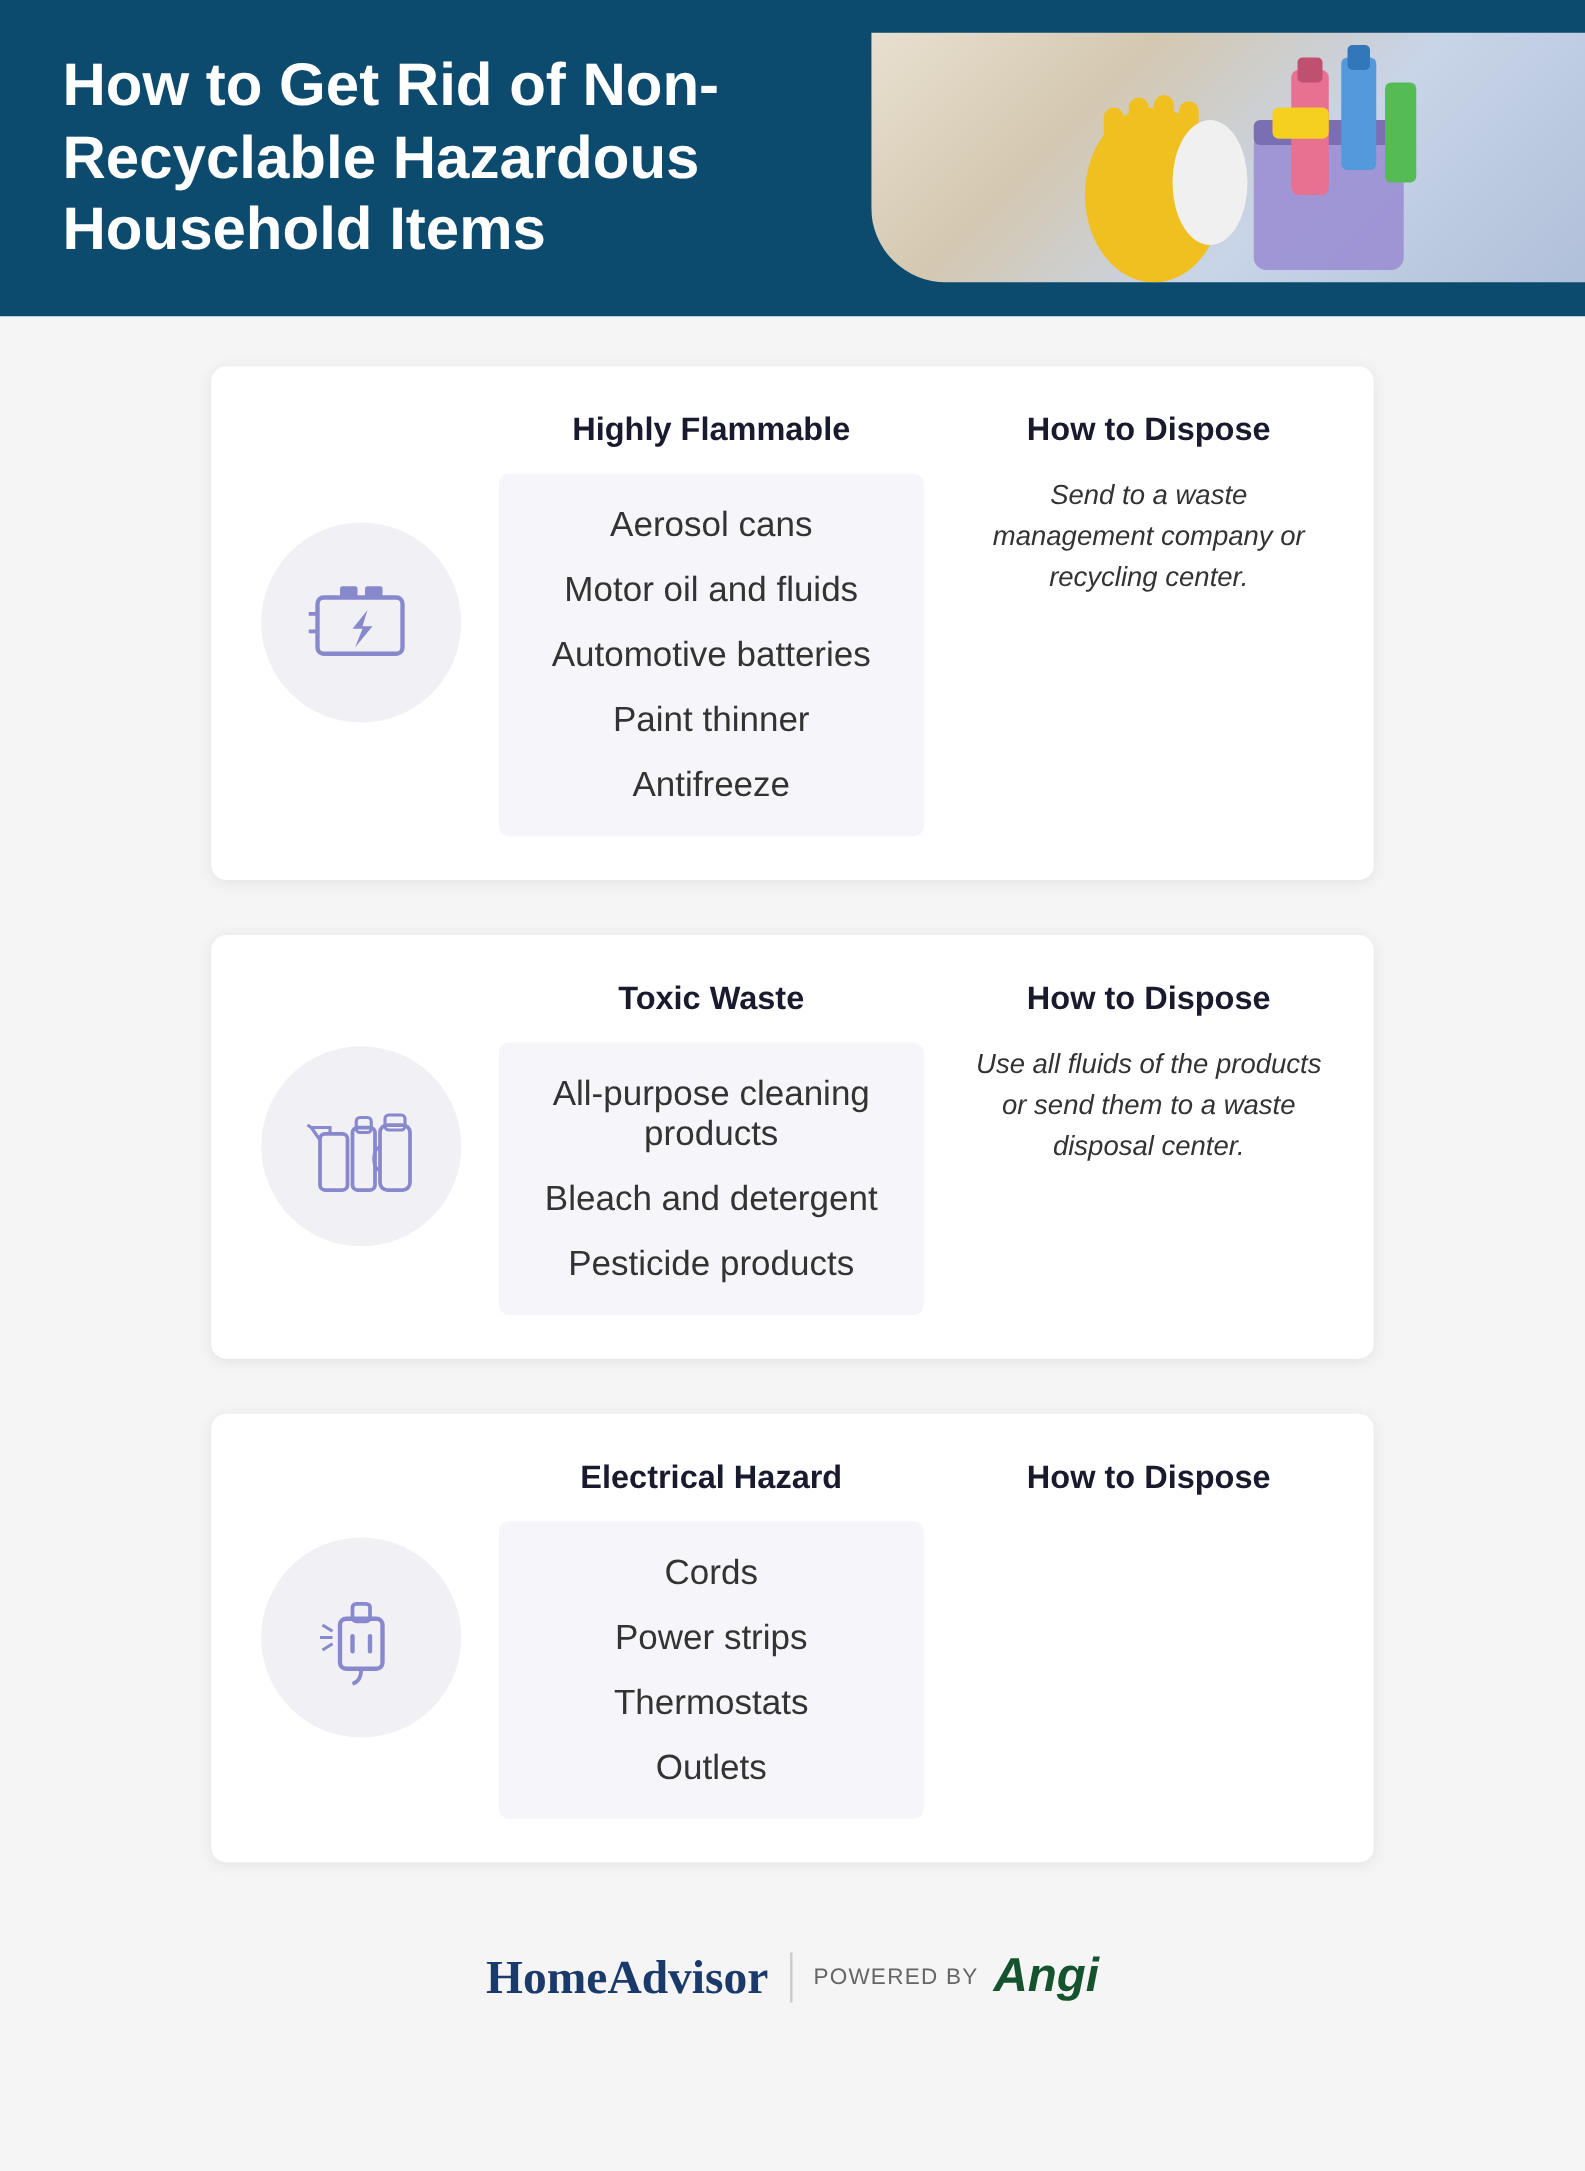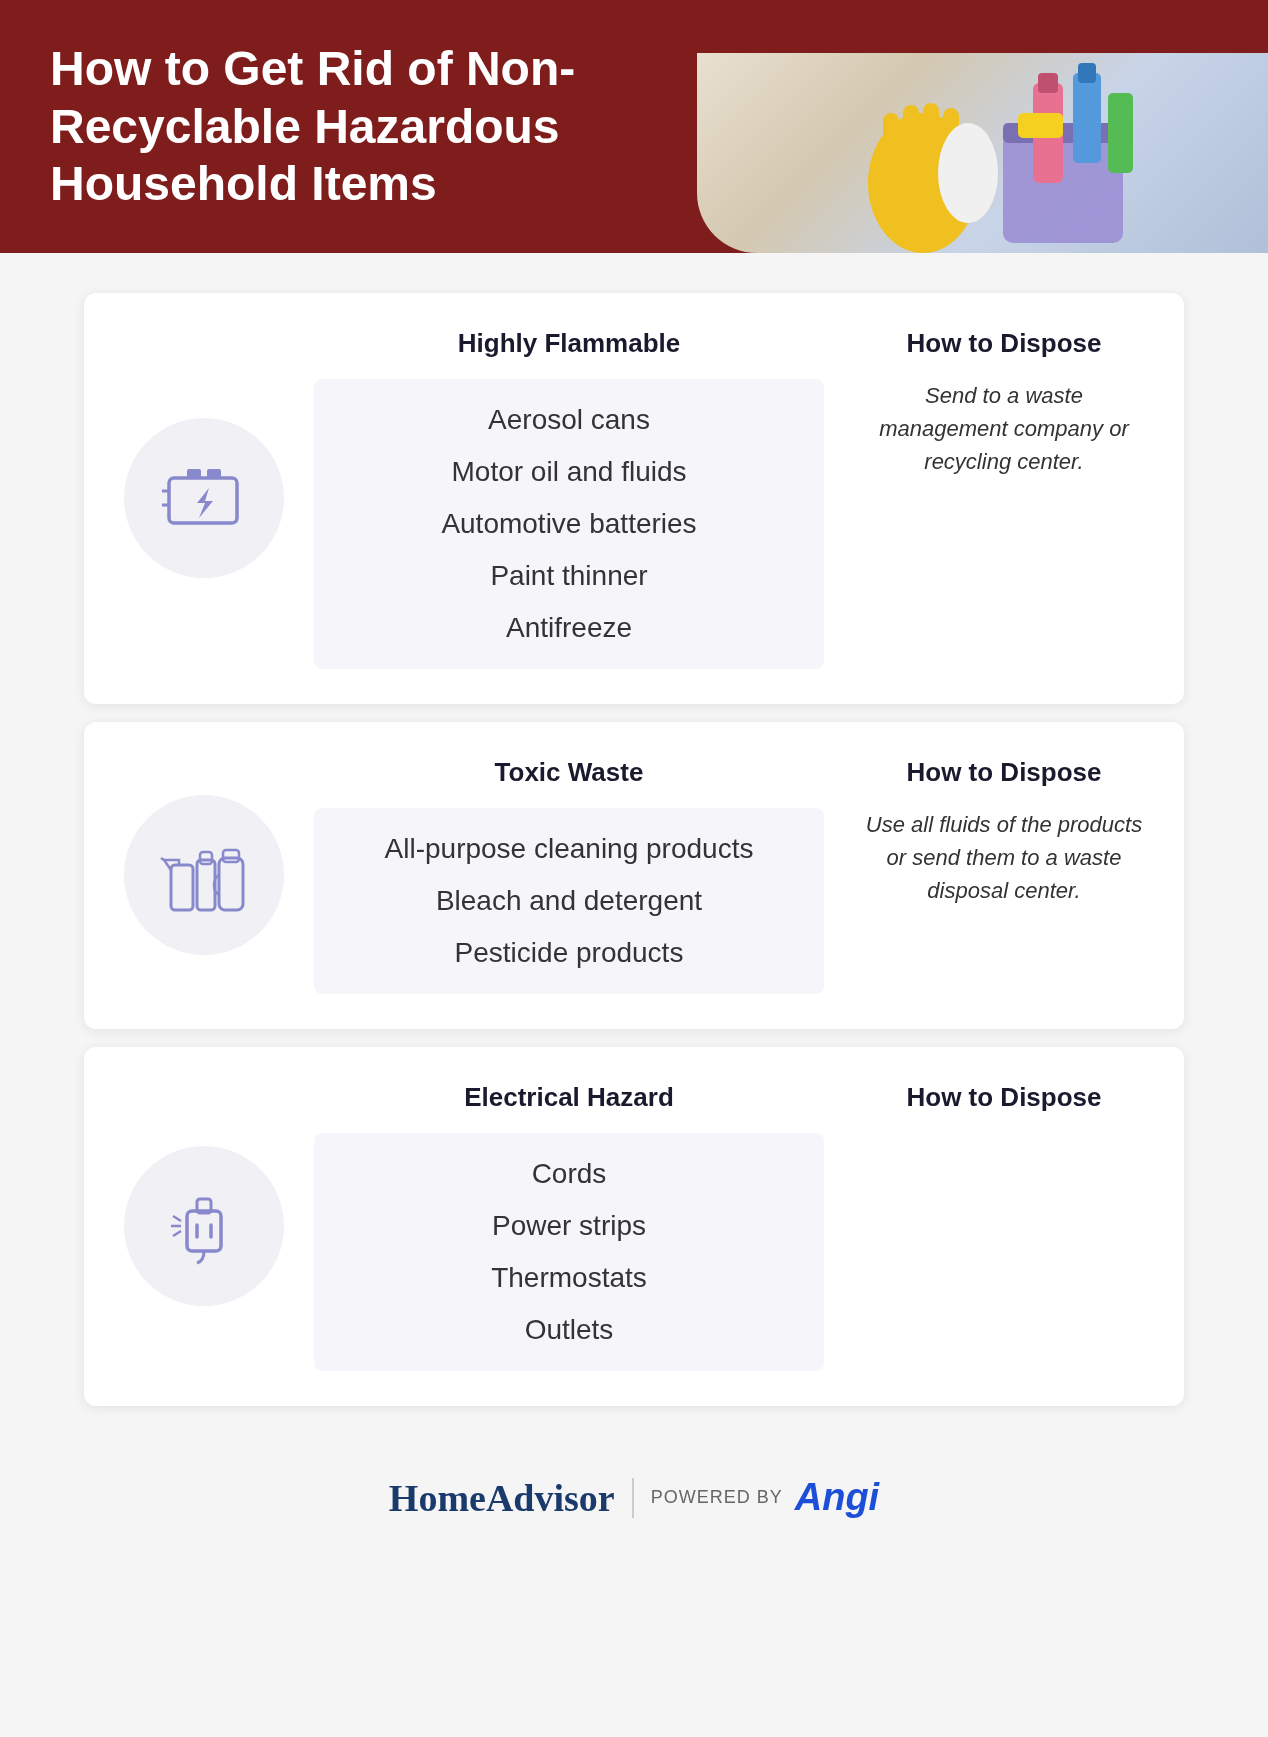--- a/index.html
+++ b/index.html
@@ -9,23 +9,23 @@
       background: #f5f5f5;
       font-family: 'Arial', sans-serif;
       display: flex;
       flex-direction: column;
       align-items: center;
     }
 
     
     .header {
       width: 100%;
-      background: #7f1d1d;
-      display: flex;
-      align-items: flex-end;
+      background: #0c4a6e;
+      display: flex;
+      align-items: center;
       min-height: 220px;
       position: relative;
       overflow: hidden;
     }
     .header-text-area {
       flex: 0 0 55%;
       padding: 40px 50px;
       display: flex;
       align-items: center;
     }
@@ -45,25 +45,25 @@
       width: 100%;
       height: 100%;
       background: linear-gradient(135deg, #e8e0d0 0%, #d4c8b0 30%, #c8d4e8 60%, #b0c0d8 100%);
       display: flex;
       align-items: center;
       justify-content: center;
     }
 
     
     .main-content {
-      width: 1100px;
+      width: 930px;
       padding: 40px 0;
       display: flex;
       flex-direction: column;
-      gap: 18px;
+      gap: 44px;
     }
 
     
     .card {
       background: #ffffff;
       border-radius: 12px;
       box-shadow: 0 2px 12px rgba(0,0,0,0.08);
       display: flex;
       align-items: center;
       padding: 35px 40px;
@@ -159,21 +159,21 @@
     .footer-powered {
       font-size: 18px;
       color: #666;
       font-weight: 400;
       letter-spacing: 1px;
       text-transform: uppercase;
     }
     .footer-angi {
       font-size: 38px;
       font-weight: 800;
-      color: #1d4ed8;
+      color: #14532d;
       font-style: italic;
     }
 
     .divider {
       width: 2px;
       height: 40px;
       background: #ccc;
       margin: 0 5px;
     }
   </style>

